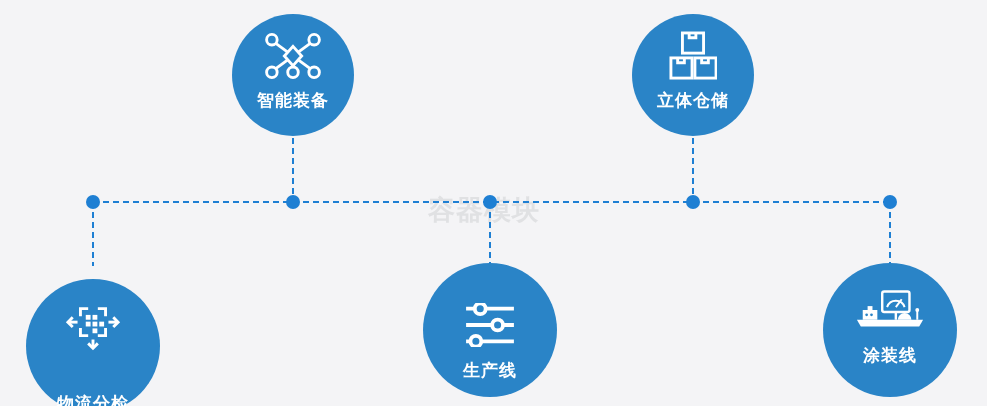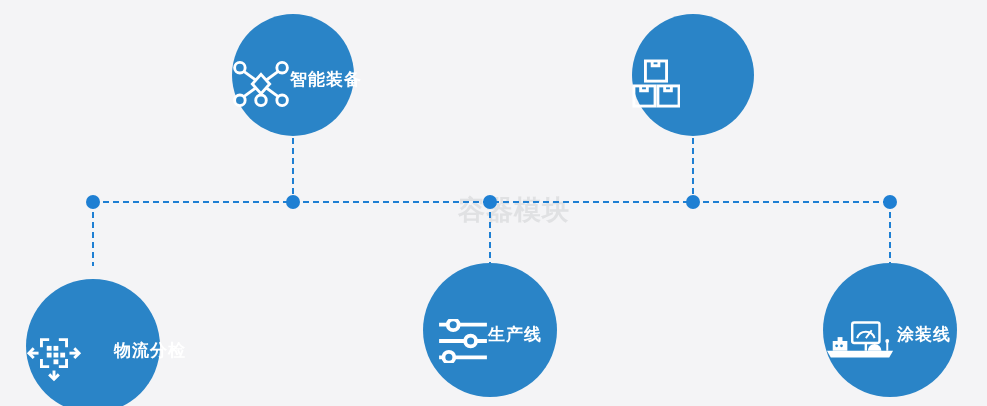--- a/index.html
+++ b/index.html
@@ -12,21 +12,21 @@
   * { margin: 0; padding: 0; box-sizing: border-box; }
   html, body { width: 987px; height: 406px; }
   body {
     position: relative;
     background: var(--background);
     font-family: "Liberation Sans", "DejaVu Sans", sans-serif;
     overflow: hidden;
   }
   .watermark {
     position: absolute;
-    left: 458px; top: 192px;
+    left: 428px; top: 192px;
     font-size: 27px;
     font-weight: 600;
     letter-spacing: 1px;
     color: var(--watermark-text);
     z-index: 0;
     user-select: none;
   }
   .connector {
     position: absolute;
     left: 0; top: 0;
@@ -38,20 +38,21 @@
     stroke-width: 2;
     stroke-dasharray: 6 4;
     fill: none;
   }
   .connector circle { fill: var(--connector); }
   .node {
     position: absolute;
     border-radius: 50%;
     background: var(--node-fill);
     display: flex;
+    flex-direction: column;
     align-items: center;
     z-index: 2;
     cursor: pointer;
   }
   .node-top { width: 122px; height: 122px; }
   .node-bottom { width: 134px; height: 134px; }
   #node-intelligent-equipment { left: 232px; top: 14px; }
   #node-stereo-warehouse      { left: 632px; top: 14px; }
   #node-logistics-sorting     { left: 26px;  top: 279px; gap: 32px; }
   #node-production-line       { left: 423px; top: 263px; justify-content: center; }
@@ -118,20 +119,21 @@
       <g class="st" stroke-width="3">
         <rect x="14" y="2" width="22" height="21"></rect>
         <path d="M21,2 v5 h7 v-5"></path>
         <rect x="2" y="28" width="22" height="21"></rect>
         <path d="M9,28 v5 h7 v-5"></path>
         <rect x="27" y="28" width="22" height="21"></rect>
         <path d="M34,28 v5 h7 v-5"></path>
       </g>
     </svg>
   </span>
+  <span class="label">立体仓储</span>
 </div>
 
 <div class="node node-bottom" id="node-logistics-sorting">
   <span class="icon">
     <svg width="56" height="52" viewBox="0 0 58 52">
       <g class="st" stroke-width="3">
         <path d="M16,16 V8 H24"></path>
         <path d="M34,8 H42 V16"></path>
         <path d="M16,28 V36 H24"></path>
         <path d="M34,36 H42 V28"></path>

